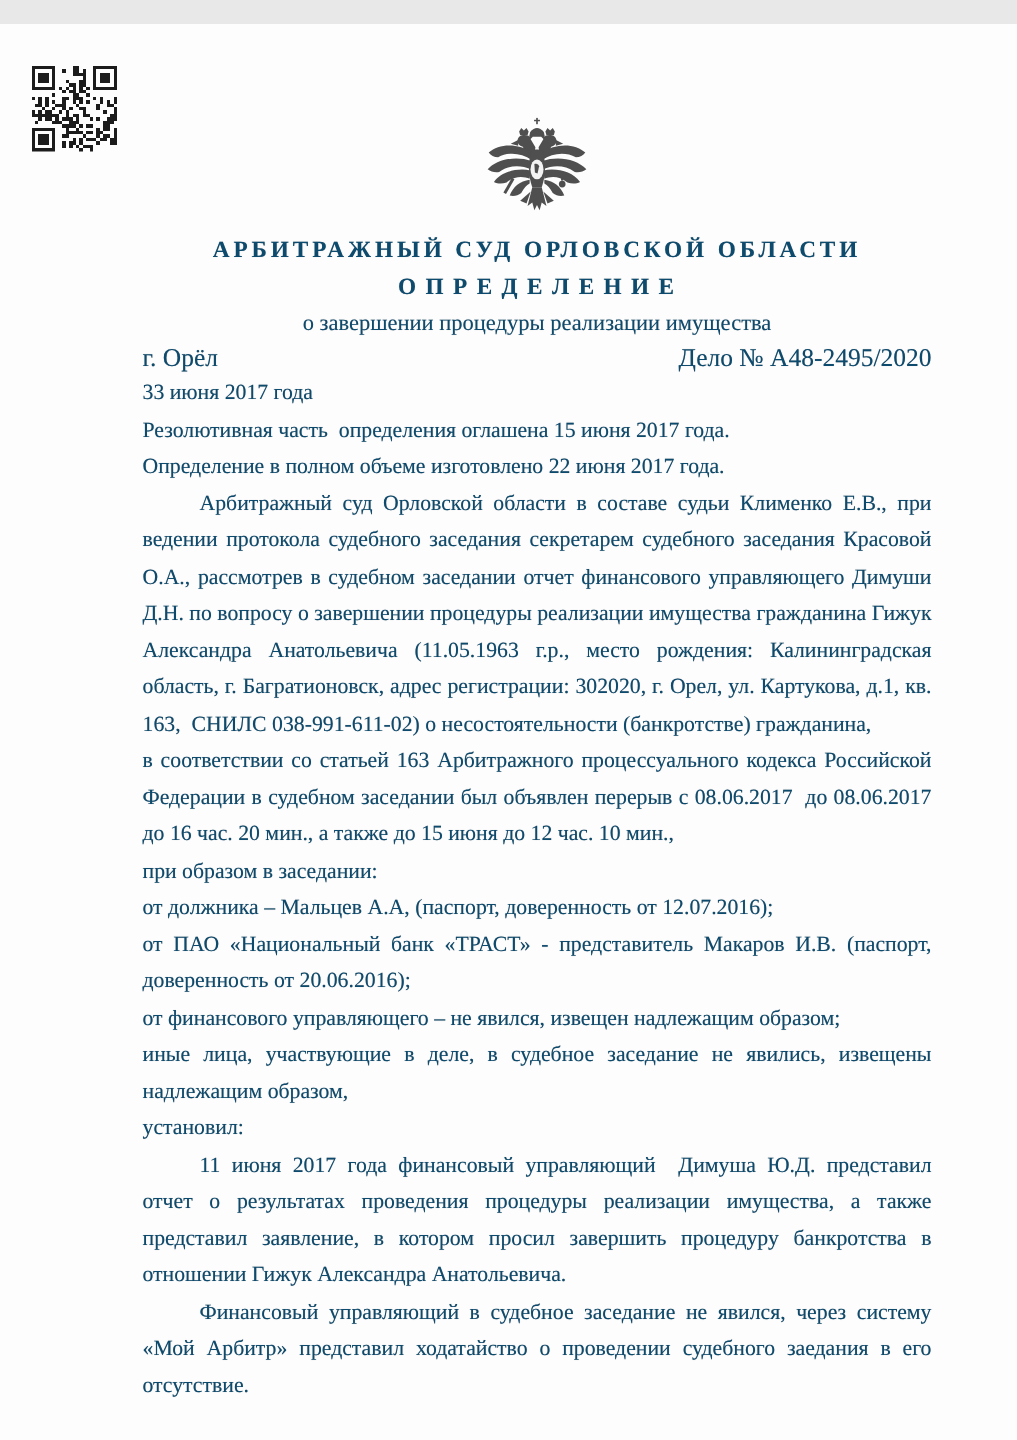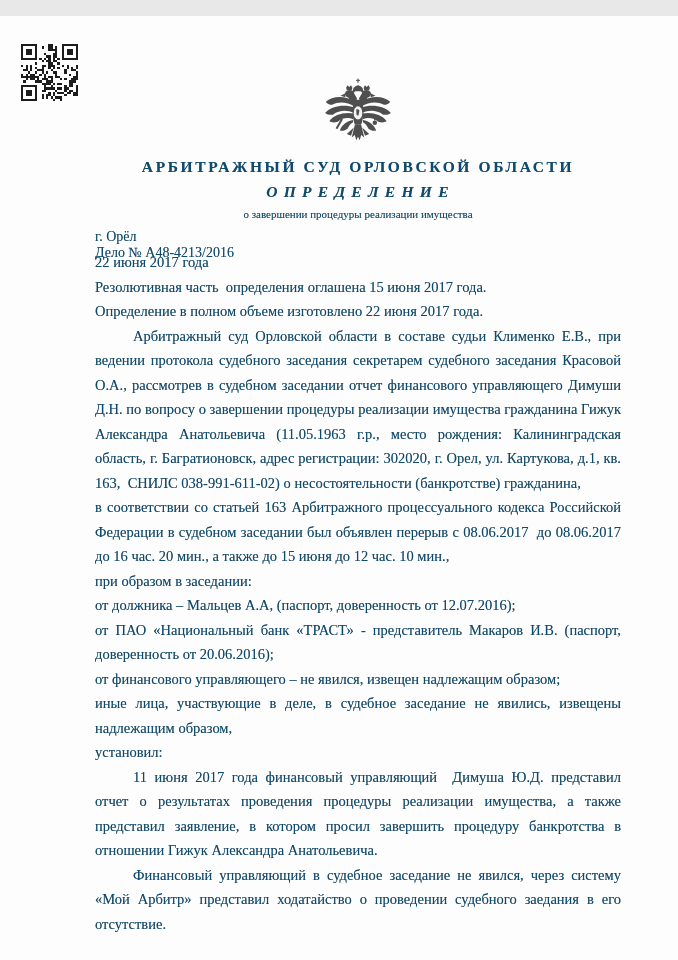--- a/index.html
+++ b/index.html
@@ -42,34 +42,32 @@
     top:142px;
     font-weight:bold;
     font-size:15.5px;
     letter-spacing:2.6px;
   }
   .doc-type{
     top:167px;
     font-weight:bold;
     font-size:15.5px;
     letter-spacing:1.2px;
-    font-style:italic;
   }
   .doc-subject{
     top:192px;
-    font-size:11px;
+    font-size:15px;
   }
   .meta-row{
     position:absolute;
     left:95px; right:57px;
     top:213px;
     display:flex;
     justify-content:space-between;
-    font-size:14px;
-    flex-direction:column;
+    font-size:17px;
   }
   .body-text{
     position:absolute;
     left:95px; right:57px;
     top:234px;
     font-size:14.5px;
     line-height:24.5px;
     text-align:justify;
     text-shadow:0 0 .5px rgba(46,46,46,.45);
   }
@@ -414,25 +412,25 @@
       </g>
     </svg>
   </div>
 
   <div class="center-col court-name">АРБИТРАЖНЫЙ СУД ОРЛОВСКОЙ ОБЛАСТИ</div>
   <div class="center-col doc-type">О П Р Е Д Е Л Е Н И Е</div>
   <div class="center-col doc-subject">о завершении процедуры реализации имущества</div>
 
   <div class="meta-row">
     <span>г. Орёл</span>
-    <span>Дело № А48-4213/2016</span>
+    <span>Дело № А48-2495/2020</span>
   </div>
 
   <div class="body-text">
-    <p>22 июня 2017 года</p>
+    <p>33 июня 2017 года</p>
     <p>Резолютивная часть  определения оглашена 15 июня 2017 года.</p>
     <p>Определение в полном объеме изготовлено 22 июня 2017 года.</p>
     <p class="indent">Арбитражный суд Орловской области в составе судьи Клименко Е.В., при ведении протокола судебного заседания секретарем судебного заседания Красовой О.А., рассмотрев в судебном заседании отчет финансового управляющего Димуши Д.Н. по вопросу о завершении процедуры реализации имущества гражданина Гижук Александра Анатольевича (11.05.1963 г.р., место рождения: Калининградская область, г. Багратионовск, адрес регистрации: 302020, г. Орел, ул. Картукова, д.1, кв. 163,  СНИЛС 038-991-611-02) о несостоятельности (банкротстве) гражданина,</p>
     <p>в соответствии со статьей 163 Арбитражного процессуального кодекса Российской Федерации в судебном заседании был объявлен перерыв с 08.06.2017  до 08.06.2017 до 16 час. 20 мин., а также до 15 июня до 12 час. 10 мин.,</p>
     <p>при образом в заседании:</p>
     <p>от должника – Мальцев А.А, (паспорт, доверенность от 12.07.2016);</p>
     <p>от ПАО «Национальный банк «ТРАСТ» - представитель Макаров И.В. (паспорт, доверенность от 20.06.2016);</p>
     <p>от финансового управляющего – не явился, извещен надлежащим образом;</p>
     <p>иные лица, участвующие в деле, в судебное заседание не явились, извещены надлежащим образом,</p>
     <p>установил:</p>

